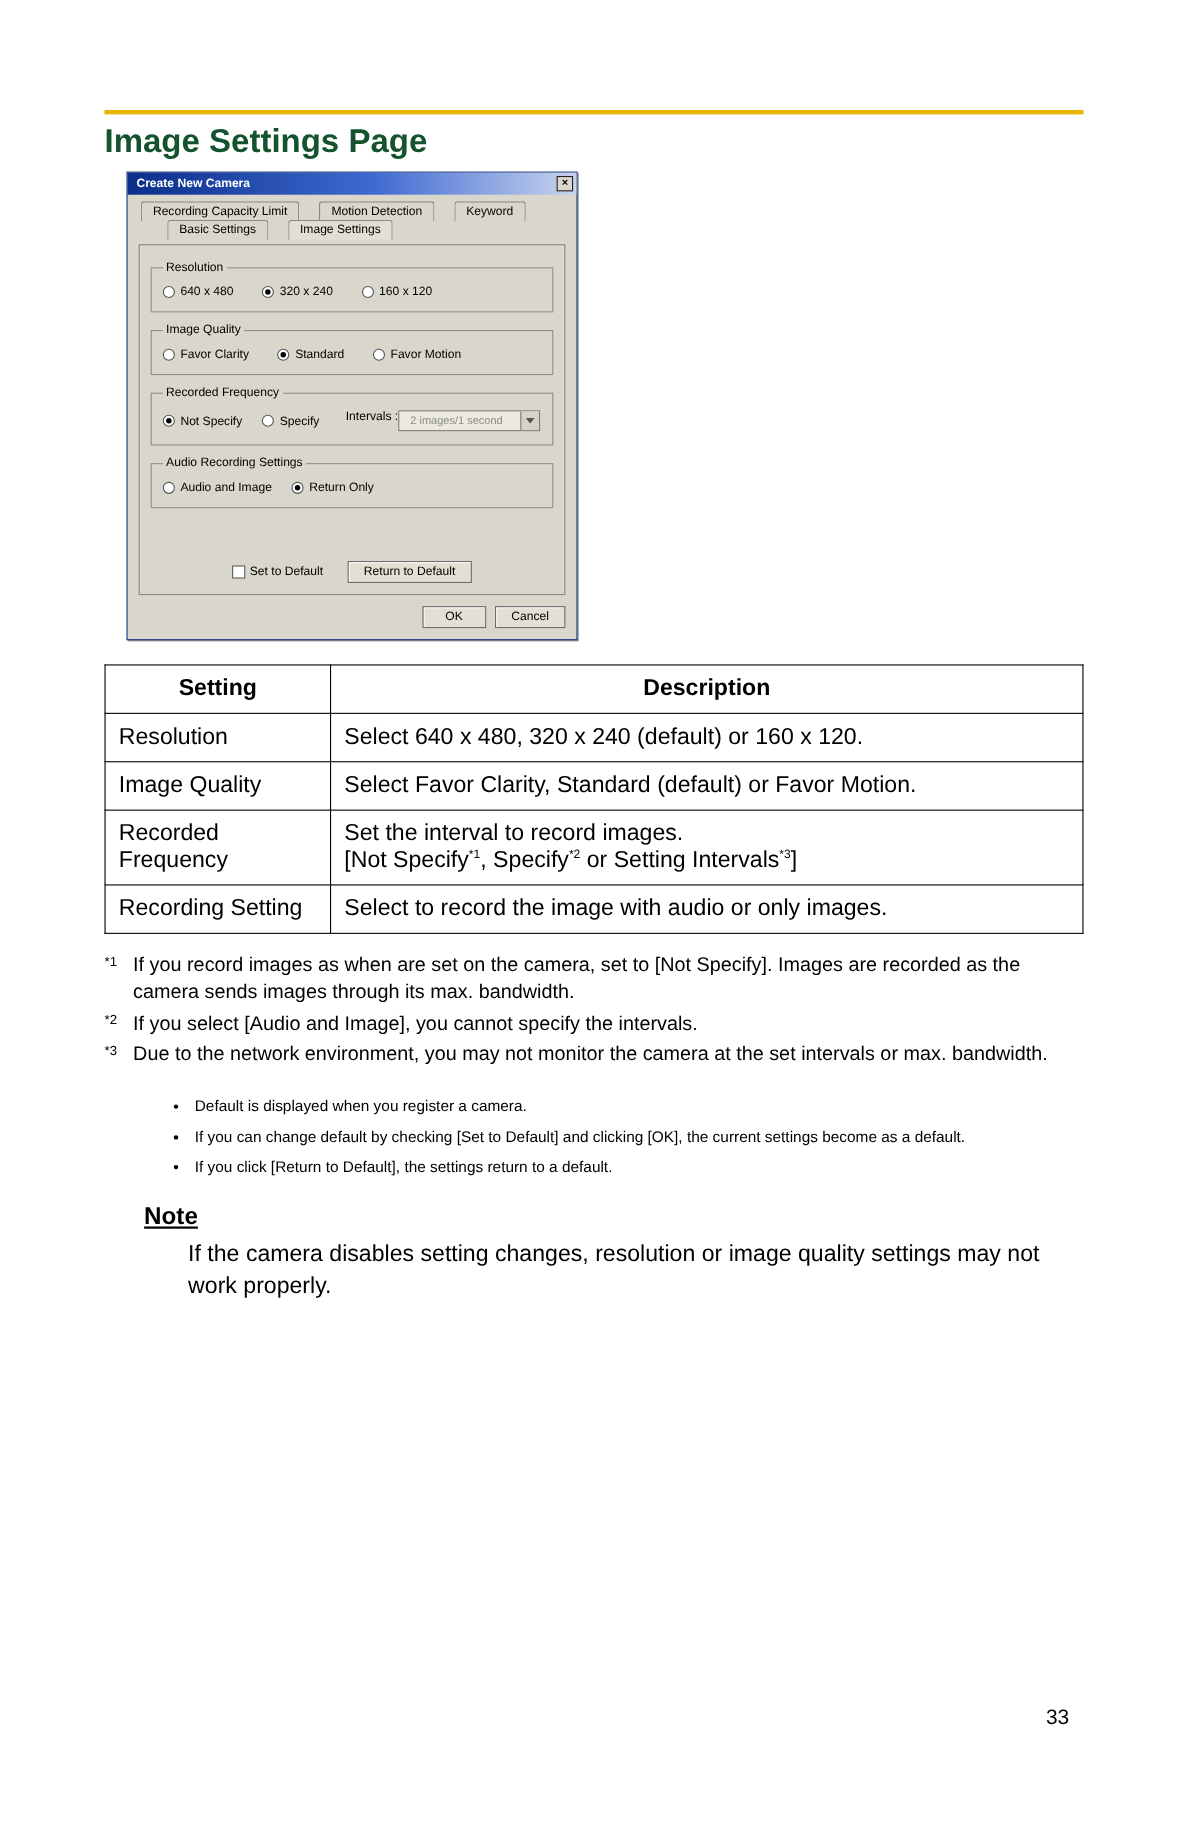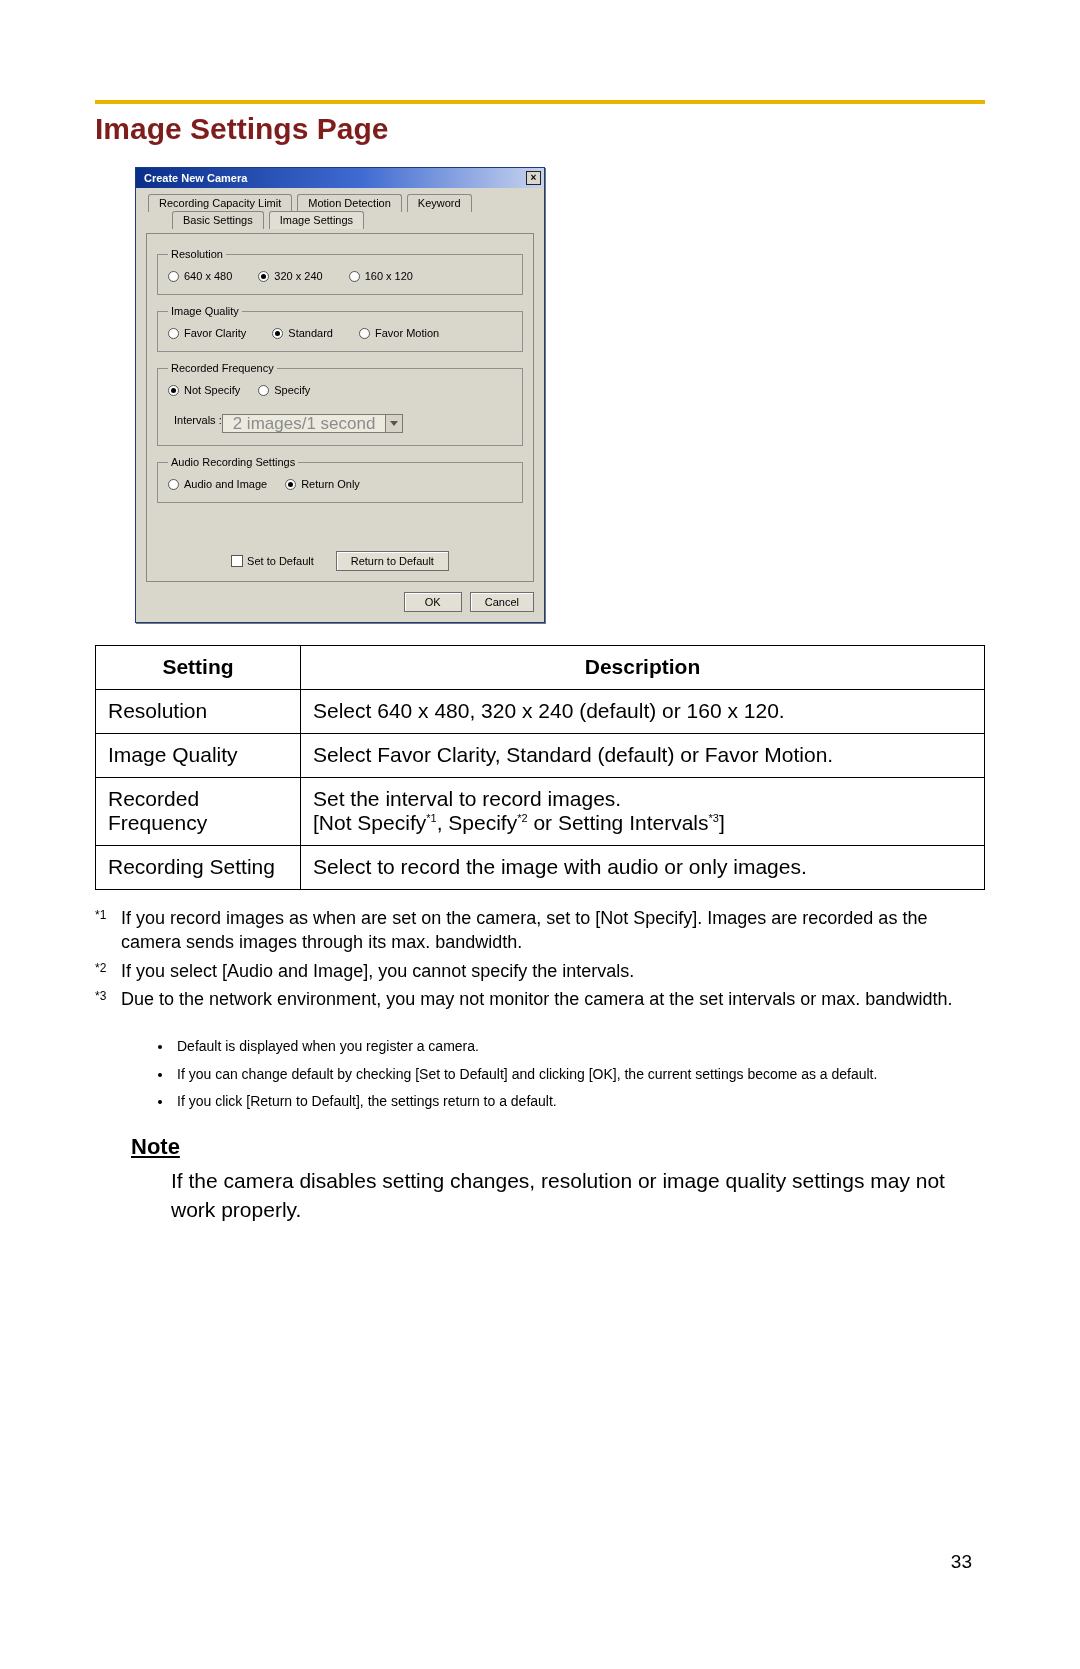--- a/index.html
+++ b/index.html
@@ -19,30 +19,30 @@
     border: none;
     border-top: 4px solid #e7b400;
     margin: 0 0 8px 0;
   }
   .running-head {
     text-align: right;
     font-size: 17px;
     margin-bottom: 22px;
   }
   .section-title {
-    color: #7f1d1d;
+    color: #14532d;
     font-size: 30px;
     font-weight: bold;
-    margin: 6px 0 21px 0;
+    margin: 6px 0 10px 0;
   }
 
   
   .dialog {
     width: 410px;
-    margin-left: 40px;
+    margin-left: 20px;
     font-family: Tahoma, Arial, sans-serif;
     font-size: 11px;
     color: #000;
     border: 1px solid #1b3a87;
     background: #d9d6cc;
     box-shadow: 1px 1px 0 #777;
   }
   .titlebar {
     display: flex;
     align-items: center;
@@ -60,21 +60,21 @@
     border: 1px solid #222;
     color: #000;
     font-size: 10px;
     line-height: 11px;
     text-align: center;
     cursor: default;
   }
   .dlg-body { padding: 6px 10px 10px 10px; }
 
   .tabstrip { position: relative; height: 40px; }
-  .tabrow { display: flex; gap: 5px; }
+  .tabrow { display: flex; gap: 18px; }
   .tabrow.row-top { justify-content: flex-start; padding-left: 2px; }
   .tabrow.row-bottom { justify-content: flex-start; padding-left: 26px; margin-top: -1px; }
   .tab {
     border: 1px solid #888;
     border-bottom: none;
     background: #d9d6cc;
     padding: 2px 10px 3px 10px;
     border-radius: 3px 3px 0 0;
     font-size: 11px;
     white-space: nowrap;
@@ -104,21 +104,21 @@
   .radio-dot.sel::after {
     content: ""; width: 5px; height: 5px; background: #000; border-radius: 50%;
   }
   .intervals-block { display: flex; flex-direction: row; align-items: flex-start; margin-left: 6px; }
   .intervals-label { font-size: 11px; margin-bottom: 2px; }
   .combo {
     display: inline-flex; align-items: center;
     height: 19px; border: 1px solid #7a7a7a; background: #eceadf;
   }
   .combo.disabled { color: #8b8b8b; }
-  .combo-text { padding: 0 10px; font-size: 17px; min-width: 110px; }
+  .combo-text { padding: 0 10px; font-size: 10px; min-width: 110px; }
   .combo-btn {
     width: 17px; height: 17px; border-left: 1px solid #7a7a7a;
     background: #d6d2c6; display: flex; align-items: center; justify-content: center;
   }
   .combo-btn svg { display: block; }
 
   .footer-row {
     display: flex; justify-content: center; align-items: center;
     gap: 18px; margin-top: 48px;
   }

